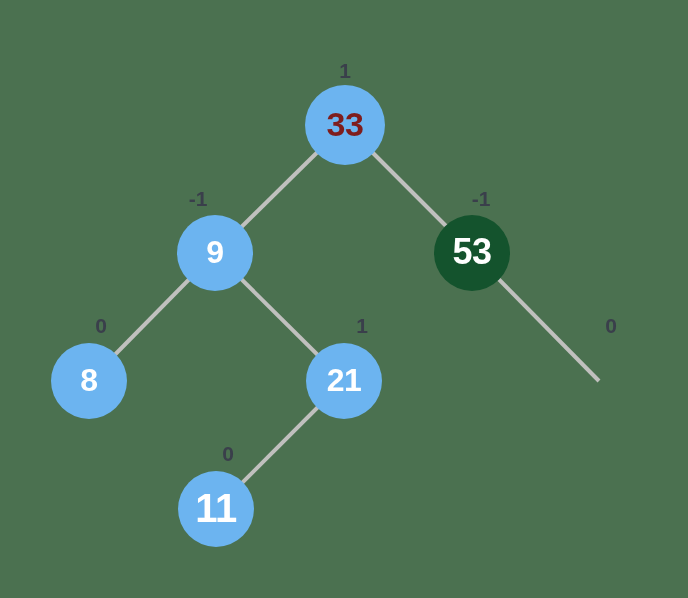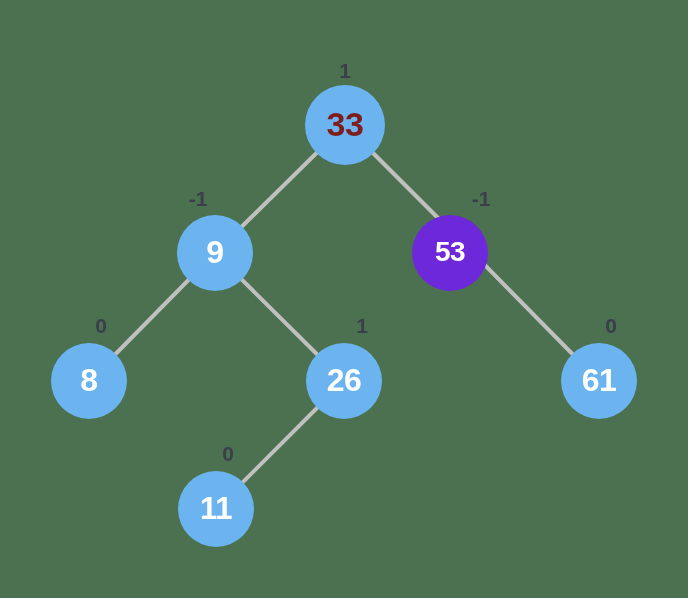--- a/index.html
+++ b/index.html
@@ -75,35 +75,32 @@
 
   <div class="node-layer" id="node-layer">
       <div class="tree-node" style="left: 305px; top: 85px; width: 80px; height: 80px; background: rgb(108, 180, 240); color: #7f1d1d; font-size: 34px;">
         <span class="node-value">33</span>
       </div>
       <div class="balance-label" style="left: 345px; top: 70px; transform: translate(-50%, -50%); color: rgb(58, 63, 75);">1</div>
       <div class="tree-node" style="left: 177px; top: 215px; width: 76px; height: 76px; background: rgb(108, 180, 240); color: rgb(255, 255, 255); font-size: 32px;">
         <span class="node-value">9</span>
       </div>
       <div class="balance-label" style="left: 198px; top: 198px; transform: translate(-50%, -50%); color: rgb(58, 63, 75);">-1</div>
-      <div class="tree-node" style="left: 412px; top: 215px; width: 76px; height: 76px; background: #6d28d9; color: rgb(255, 255, 255); font-size: 28px;">
+      <div class="tree-node" style="left: 434px; top: 215px; width: 76px; height: 76px; background: #14532d; color: rgb(255, 255, 255); font-size: 36px;">
         <span class="node-value">53</span>
       </div>
       <div class="balance-label" style="left: 481px; top: 198px; transform: translate(-50%, -50%); color: rgb(58, 63, 75);">-1</div>
       <div class="tree-node" style="left: 51px; top: 343px; width: 76px; height: 76px; background: rgb(108, 180, 240); color: rgb(255, 255, 255); font-size: 32px;">
         <span class="node-value">8</span>
       </div>
       <div class="balance-label" style="left: 101px; top: 325px; transform: translate(-50%, -50%); color: rgb(58, 63, 75);">0</div>
       <div class="tree-node" style="left: 306px; top: 343px; width: 76px; height: 76px; background: rgb(108, 180, 240); color: rgb(255, 255, 255); font-size: 32px;">
-        <span class="node-value">26</span>
+        <span class="node-value">21</span>
       </div>
       <div class="balance-label" style="left: 362px; top: 325px; transform: translate(-50%, -50%); color: rgb(58, 63, 75);">1</div>
-      <div class="tree-node" style="left: 561px; top: 343px; width: 76px; height: 76px; background: rgb(108, 180, 240); color: rgb(255, 255, 255); font-size: 32px;">
-        <span class="node-value">61</span>
-      </div>
       <div class="balance-label" style="left: 611px; top: 325px; transform: translate(-50%, -50%); color: rgb(58, 63, 75);">0</div>
-      <div class="tree-node" style="left: 178px; top: 471px; width: 76px; height: 76px; background: rgb(108, 180, 240); color: rgb(255, 255, 255); font-size: 31px;">
+      <div class="tree-node" style="left: 178px; top: 471px; width: 76px; height: 76px; background: rgb(108, 180, 240); color: rgb(255, 255, 255); font-size: 40px;">
         <span class="node-value">11</span>
       </div>
       <div class="balance-label" style="left: 228px; top: 453px; transform: translate(-50%, -50%); color: rgb(58, 63, 75);">0</div>
     </div>
 
 </div>
 
 </body></html>

